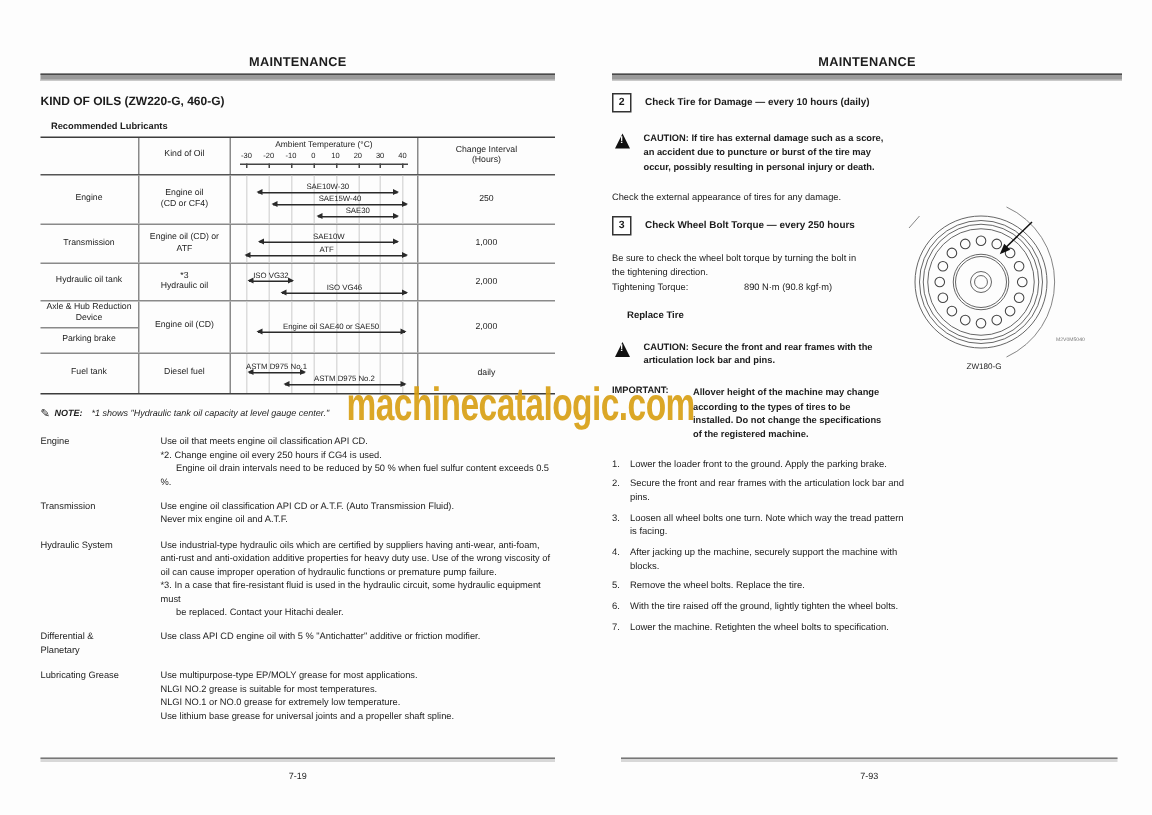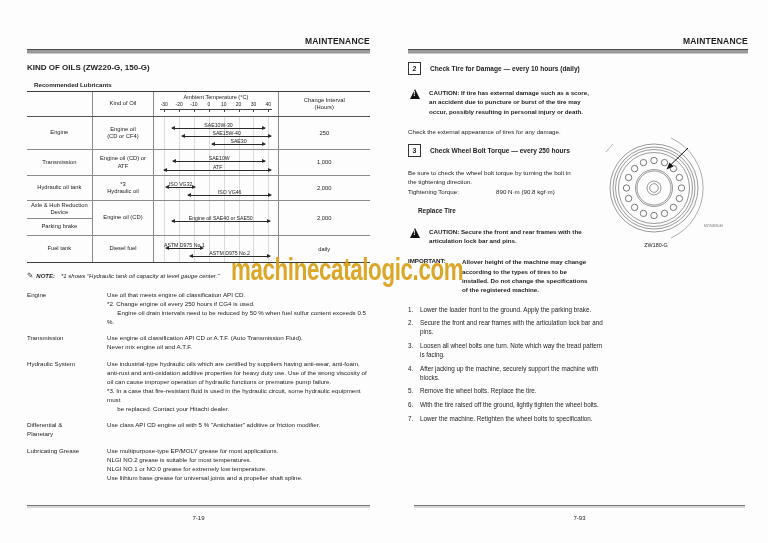--- a/index.html
+++ b/index.html
@@ -1,21 +1,21 @@
 <!DOCTYPE html>
 <html><head>
 <meta charset="utf-8">
 <style>
   html,body{margin:0;padding:0;}
   body{width:768px;height:543px;background:#fdfdfd;font-family:"Liberation Sans",sans-serif;color:#1c1c1c;}
   .canvas{position:relative;width:768px;height:543px;overflow:hidden;background:#fdfdfd;}
   .page{position:absolute;top:36px;}
   .page-left{left:27px;width:343px;}
   .page-right{left:408px;width:340px;}
-  .hdr{text-align:right;font-weight:bold;font-size:8.5px;letter-spacing:.2px;}
+  .hdr{text-align:center;font-weight:bold;font-size:8.5px;letter-spacing:.2px;}
   .hdr-rule{margin-top:3px;height:3px;border-top:1px solid #4a4a4a;background:#9a9a9a;border-bottom:1px solid #c9c9c9;}
   .doc-title{font-weight:bold;font-size:8px;margin-top:9px;}
   .tbl-title{font-weight:bold;font-size:6.2px;margin:9px 0 3px 7px;}
   
   .lub{border-top:1.5px solid #3d3d3d;border-bottom:1.5px solid #3d3d3d;font-size:5.8px;}
   .lrow{display:flex;border-bottom:1px solid #8a8a8a;}
   .lrow:last-child{border-bottom:none;}
   .c1{width:65px;display:flex;align-items:center;justify-content:center;text-align:center;white-space:pre-line;line-height:1.25;}
   .c2{width:61px;border-left:1px solid #8a8a8a;display:flex;align-items:center;justify-content:center;text-align:center;white-space:pre-line;line-height:1.25;}
   .c3{width:124px;border-left:1px solid #8a8a8a;position:relative;overflow:hidden;}
@@ -77,21 +77,21 @@
   .watermark{position:absolute;left:231px;top:252px;z-index:20;font-size:31px;font-weight:bold;letter-spacing:-0.5px;transform:scaleX(0.72);transform-origin:left top;opacity:0.9;white-space:nowrap;pointer-events:none;}
 </style>
 </head>
 <body>
 
 <div class="canvas">
 
   <div class="page page-left">
     <div class="hdr">MAINTENANCE</div>
     <div class="hdr-rule"></div>
-    <div class="doc-title">KIND OF OILS (ZW220-G, 150-G)</div>
+    <div class="doc-title">KIND OF OILS (ZW220-G, 460-G)</div>
     <div class="tbl-title">Recommended Lubricants</div>
 
     <div class="lub">
       <div class="lrow hrow">
         <div class="c1"></div>
         <div class="c2">Kind of Oil</div>
         <div class="c3">
           <div class="temp-title">Ambient Temperature (°C)</div>
           <div class="axis" id="axis">
               <i class="axisLine" style="left: 6px; width: 112px;"></i>

